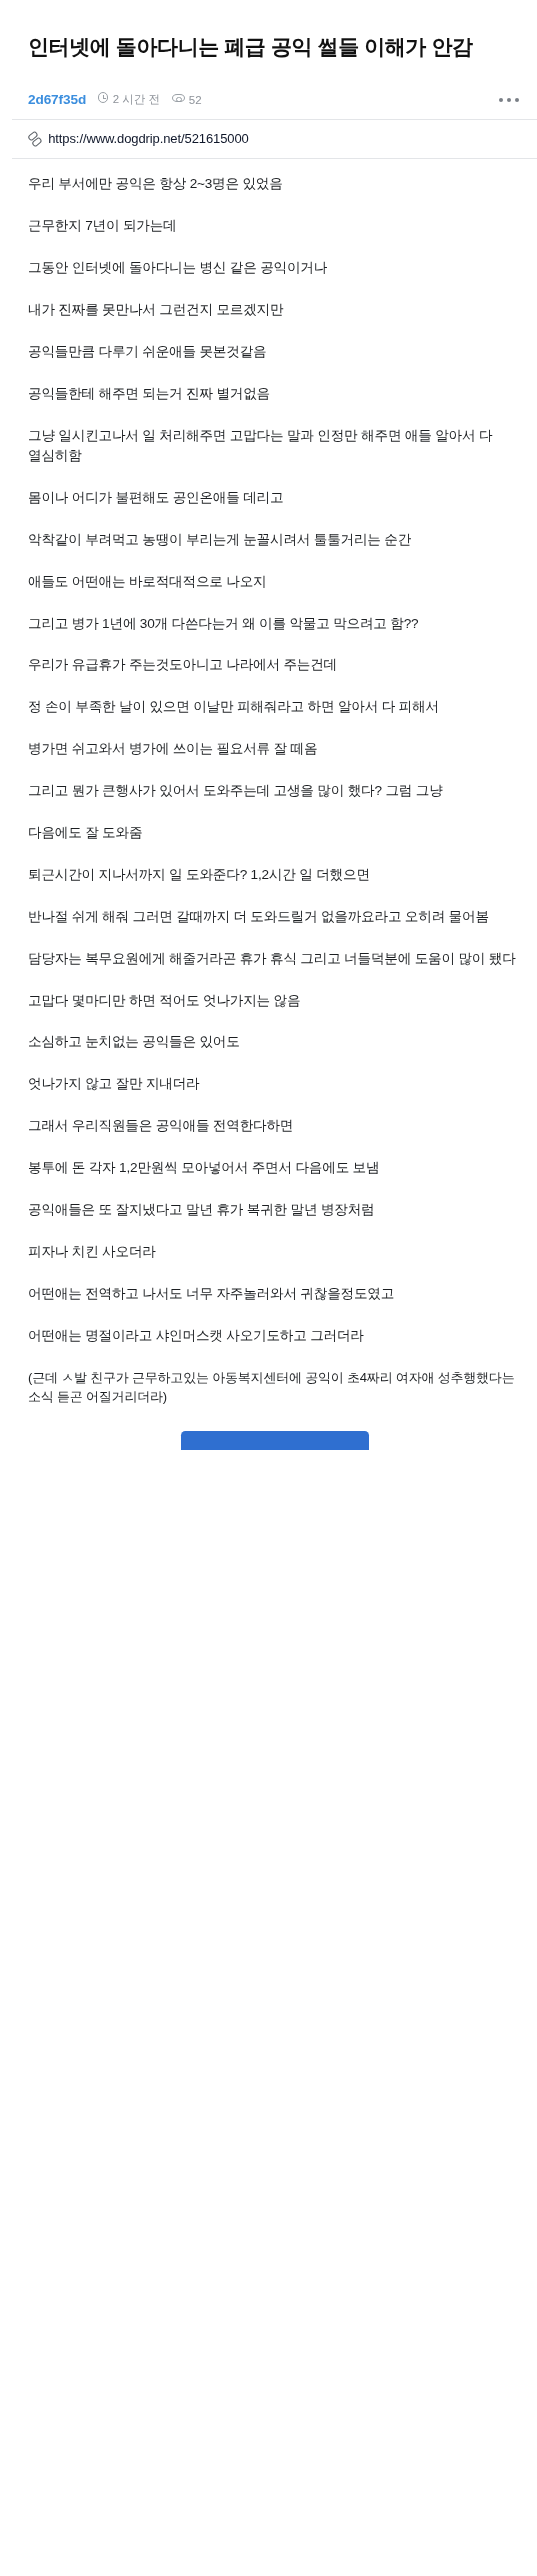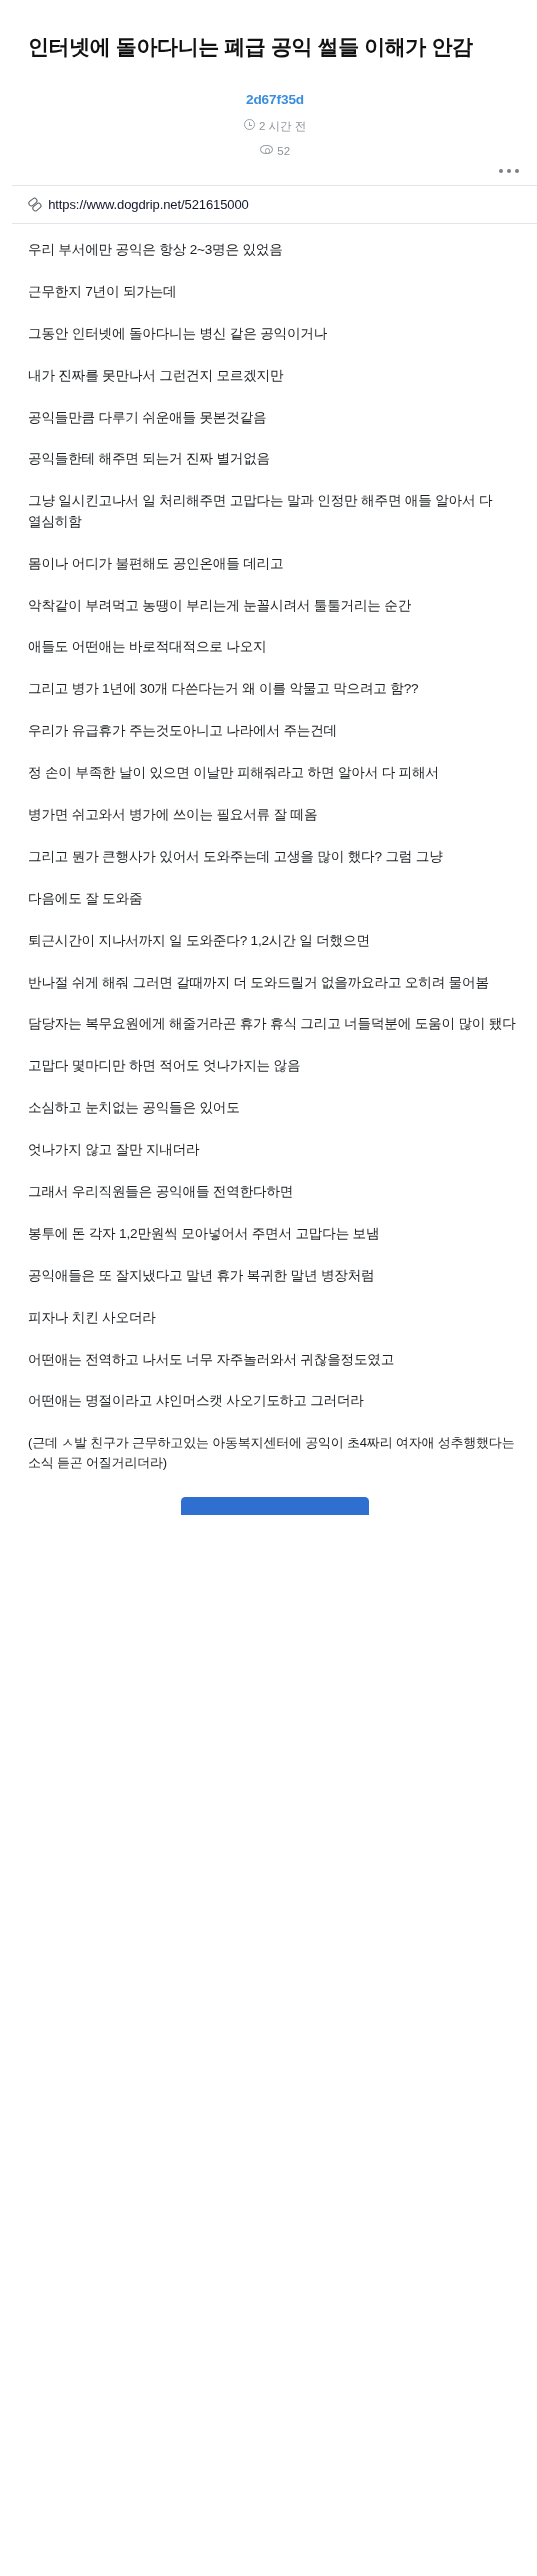--- a/index.html
+++ b/index.html
@@ -26,21 +26,20 @@
     line-height: 1.35;
     color: #111111;
     padding: 18.6px 16px 13px 16px;
     letter-spacing: -0.4px;
   }
   .meta-bar {
     display: flex;
     align-items: center;
     padding: 4.3px 16px 11.5px 16px;
     gap: 11.5px;
-    flex-direction: column;
   }
   .author {
     color: #3b8ede;
     font-size: 13.6px;
     font-weight: bold;
     letter-spacing: -0.1px;
   }
   .meta-item {
     display: flex;
     gap: 4.3px;
@@ -219,21 +218,21 @@
     <p>병가면 쉬고와서 병가에 쓰이는 필요서류 잘 떼옴</p>
     <p>그리고 뭔가 큰행사가 있어서 도와주는데 고생을 많이 했다? 그럼 그냥</p>
     <p>다음에도 잘 도와줌</p>
     <p>퇴근시간이 지나서까지 일 도와준다? 1,2시간 일 더했으면</p>
     <p>반나절 쉬게 해줘 그러면 갈때까지 더 도와드릴거 없을까요라고 오히려 물어봄</p>
     <p>담당자는 복무요원에게 해줄거라곤 휴가 휴식 그리고 너들덕분에 도움이 많이 됐다</p>
     <p>고맙다 몇마디만 하면 적어도 엇나가지는 않음</p>
     <p>소심하고 눈치없는 공익들은 있어도</p>
     <p>엇나가지 않고 잘만 지내더라</p>
     <p>그래서 우리직원들은 공익애들 전역한다하면</p>
-    <p>봉투에 돈 각자 1,2만원씩 모아넣어서 주면서 고맙다는 보냄</p>
+    <p>봉투에 돈 각자 1,2만원씩 모아넣어서 주면서 다음에도 보냄</p>
     <p>공익애들은 또 잘지냈다고 말년 휴가 복귀한 말년 병장처럼</p>
     <p>피자나 치킨 사오더라</p>
     <p>어떤애는 전역하고 나서도 너무 자주놀러와서 귀찮을정도였고</p>
     <p>어떤애는 명절이라고 샤인머스캣 사오기도하고 그러더라</p>
     <div class="note">(근데 ㅅ발 친구가 근무하고있는 아동복지센터에 공익이 초4짜리 여자애 성추행했다는 소식 듣곤 어질거리더라)</div>
   </div>
 
   <div class="bottom-strip">
     <div class="blue-bar"></div>
   </div>

